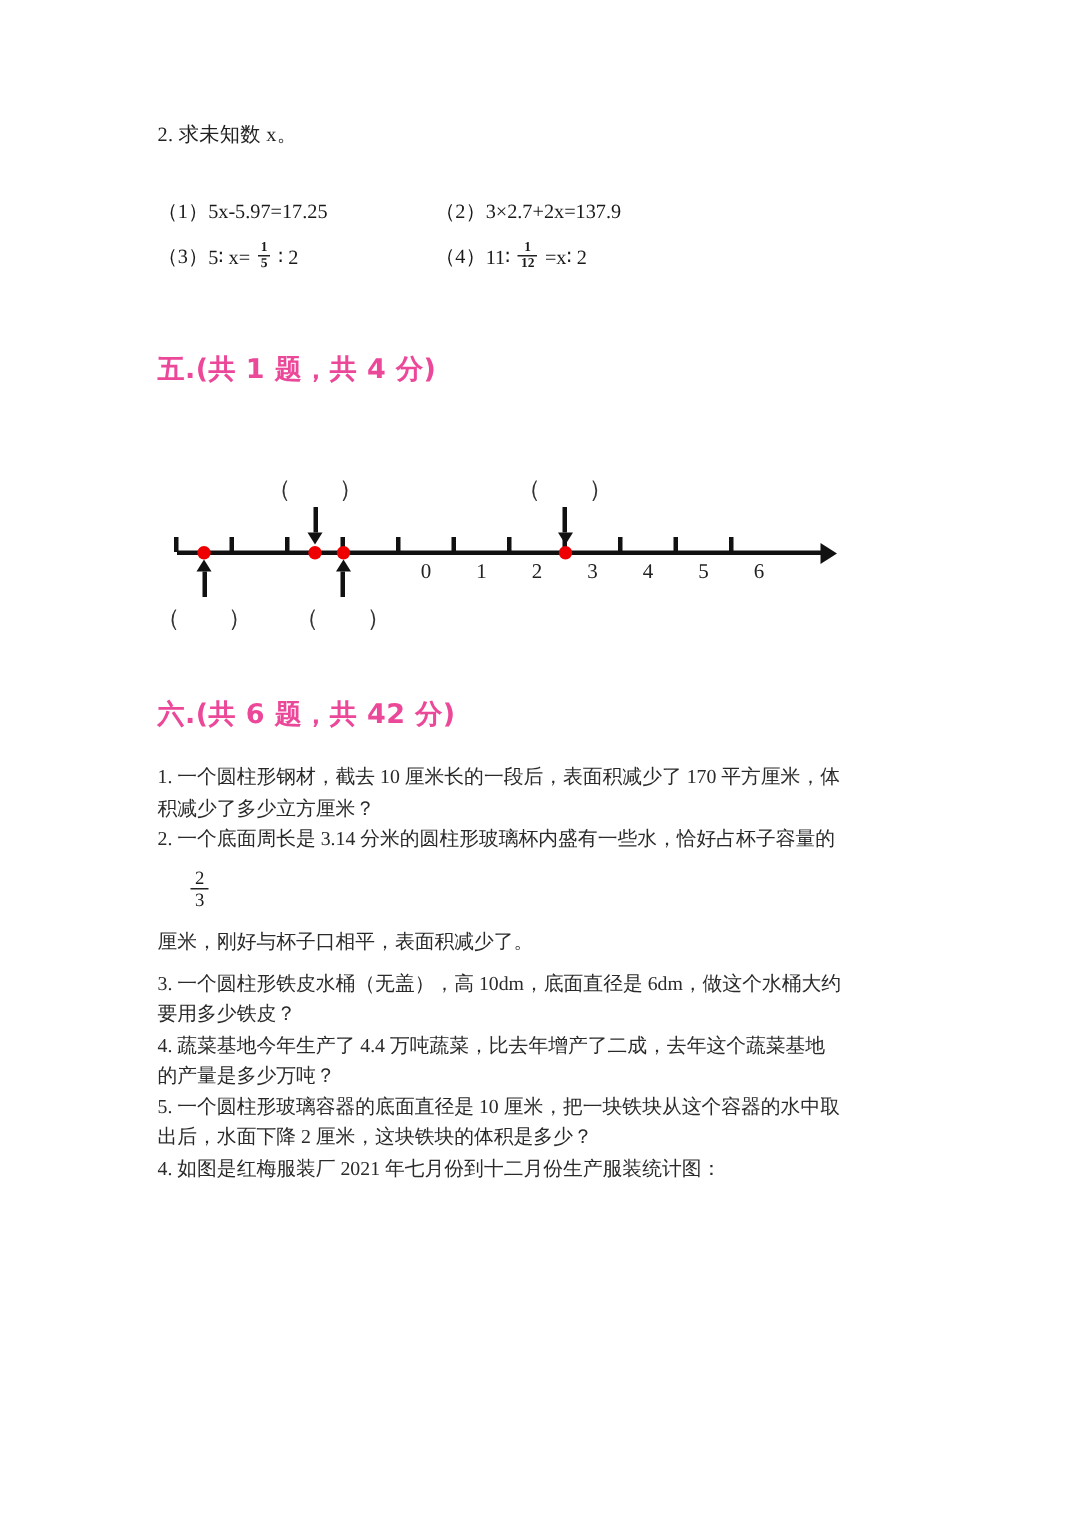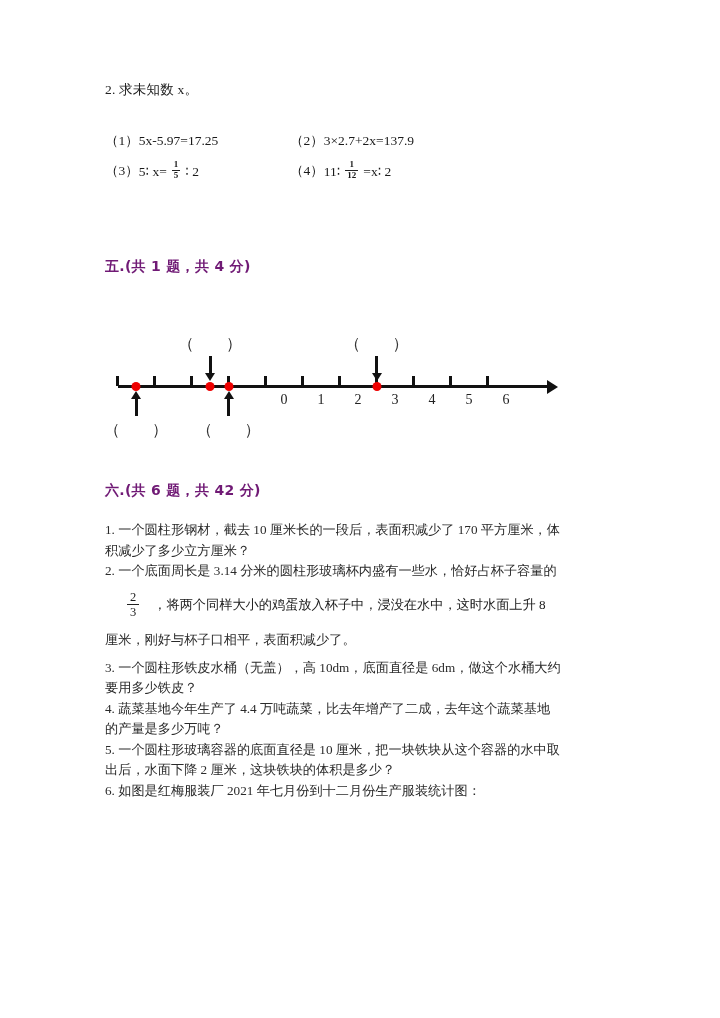--- a/index.html
+++ b/index.html
@@ -29,25 +29,24 @@
 
   
   .q-line {
     font-size: 13.5px;
     line-height: 20px;
     color: #222;
     letter-spacing: 0.2px;
   }
   .section-head {
     font-family: "DejaVu Sans", "Liberation Sans", sans-serif;
-    font-size: 14px;
+    font-size: 18px;
     font-weight: bold;
-    color: #701a75;
+    color: #ec4899;
     letter-spacing: 0.3px;
-    margin-top: 24px;
   }
   .para {
     font-size: 13.2px;
     line-height: 19.5px;
     color: #2a2a2a;
     text-align: justify;
   }
 
   
   .eq-title { font-size: 13.5px; }
@@ -294,33 +293,32 @@
       <div class="para prob">1. 一个圆柱形钢材，截去 10 厘米长的一段后，表面积减少了 170 平方厘米，体</div>
       <div class="para prob">积减少了多少立方厘米？</div>
 
       <div class="para prob">2. 一个底面周长是 3.14 分米的圆柱形玻璃杯内盛有一些水，恰好占杯子容量的</div>
 
       <div class="frac-line">
         <span class="frac-big">
           <span class="num">2</span>
           <span class="den">3</span>
         </span>
-        <span>，将两个同样大小的鸡蛋放入杯子中，浸没在水中，这时水面上升 8</span>
       </div>
 
       <div class="para prob">厘米，刚好与杯子口相平，表面积减少了。</div>
 
       <div class="gap-sm"></div>
 
       <div class="para prob">3. 一个圆柱形铁皮水桶（无盖），高 10dm，底面直径是 6dm，做这个水桶大约</div>
       <div class="para prob">要用多少铁皮？</div>
 
       <div class="para prob">4. 蔬菜基地今年生产了 4.4 万吨蔬菜，比去年增产了二成，去年这个蔬菜基地</div>
       <div class="para prob">的产量是多少万吨？</div>
 
       <div class="para prob">5. 一个圆柱形玻璃容器的底面直径是 10 厘米，把一块铁块从这个容器的水中取</div>
       <div class="para prob">出后，水面下降 2 厘米，这块铁块的体积是多少？</div>
 
-      <div class="para prob">6. 如图是红梅服装厂 2021 年七月份到十二月份生产服装统计图：</div>
+      <div class="para prob">4. 如图是红梅服装厂 2021 年七月份到十二月份生产服装统计图：</div>
     </div>
 
   </div>
 </div>
 
 </body></html>

